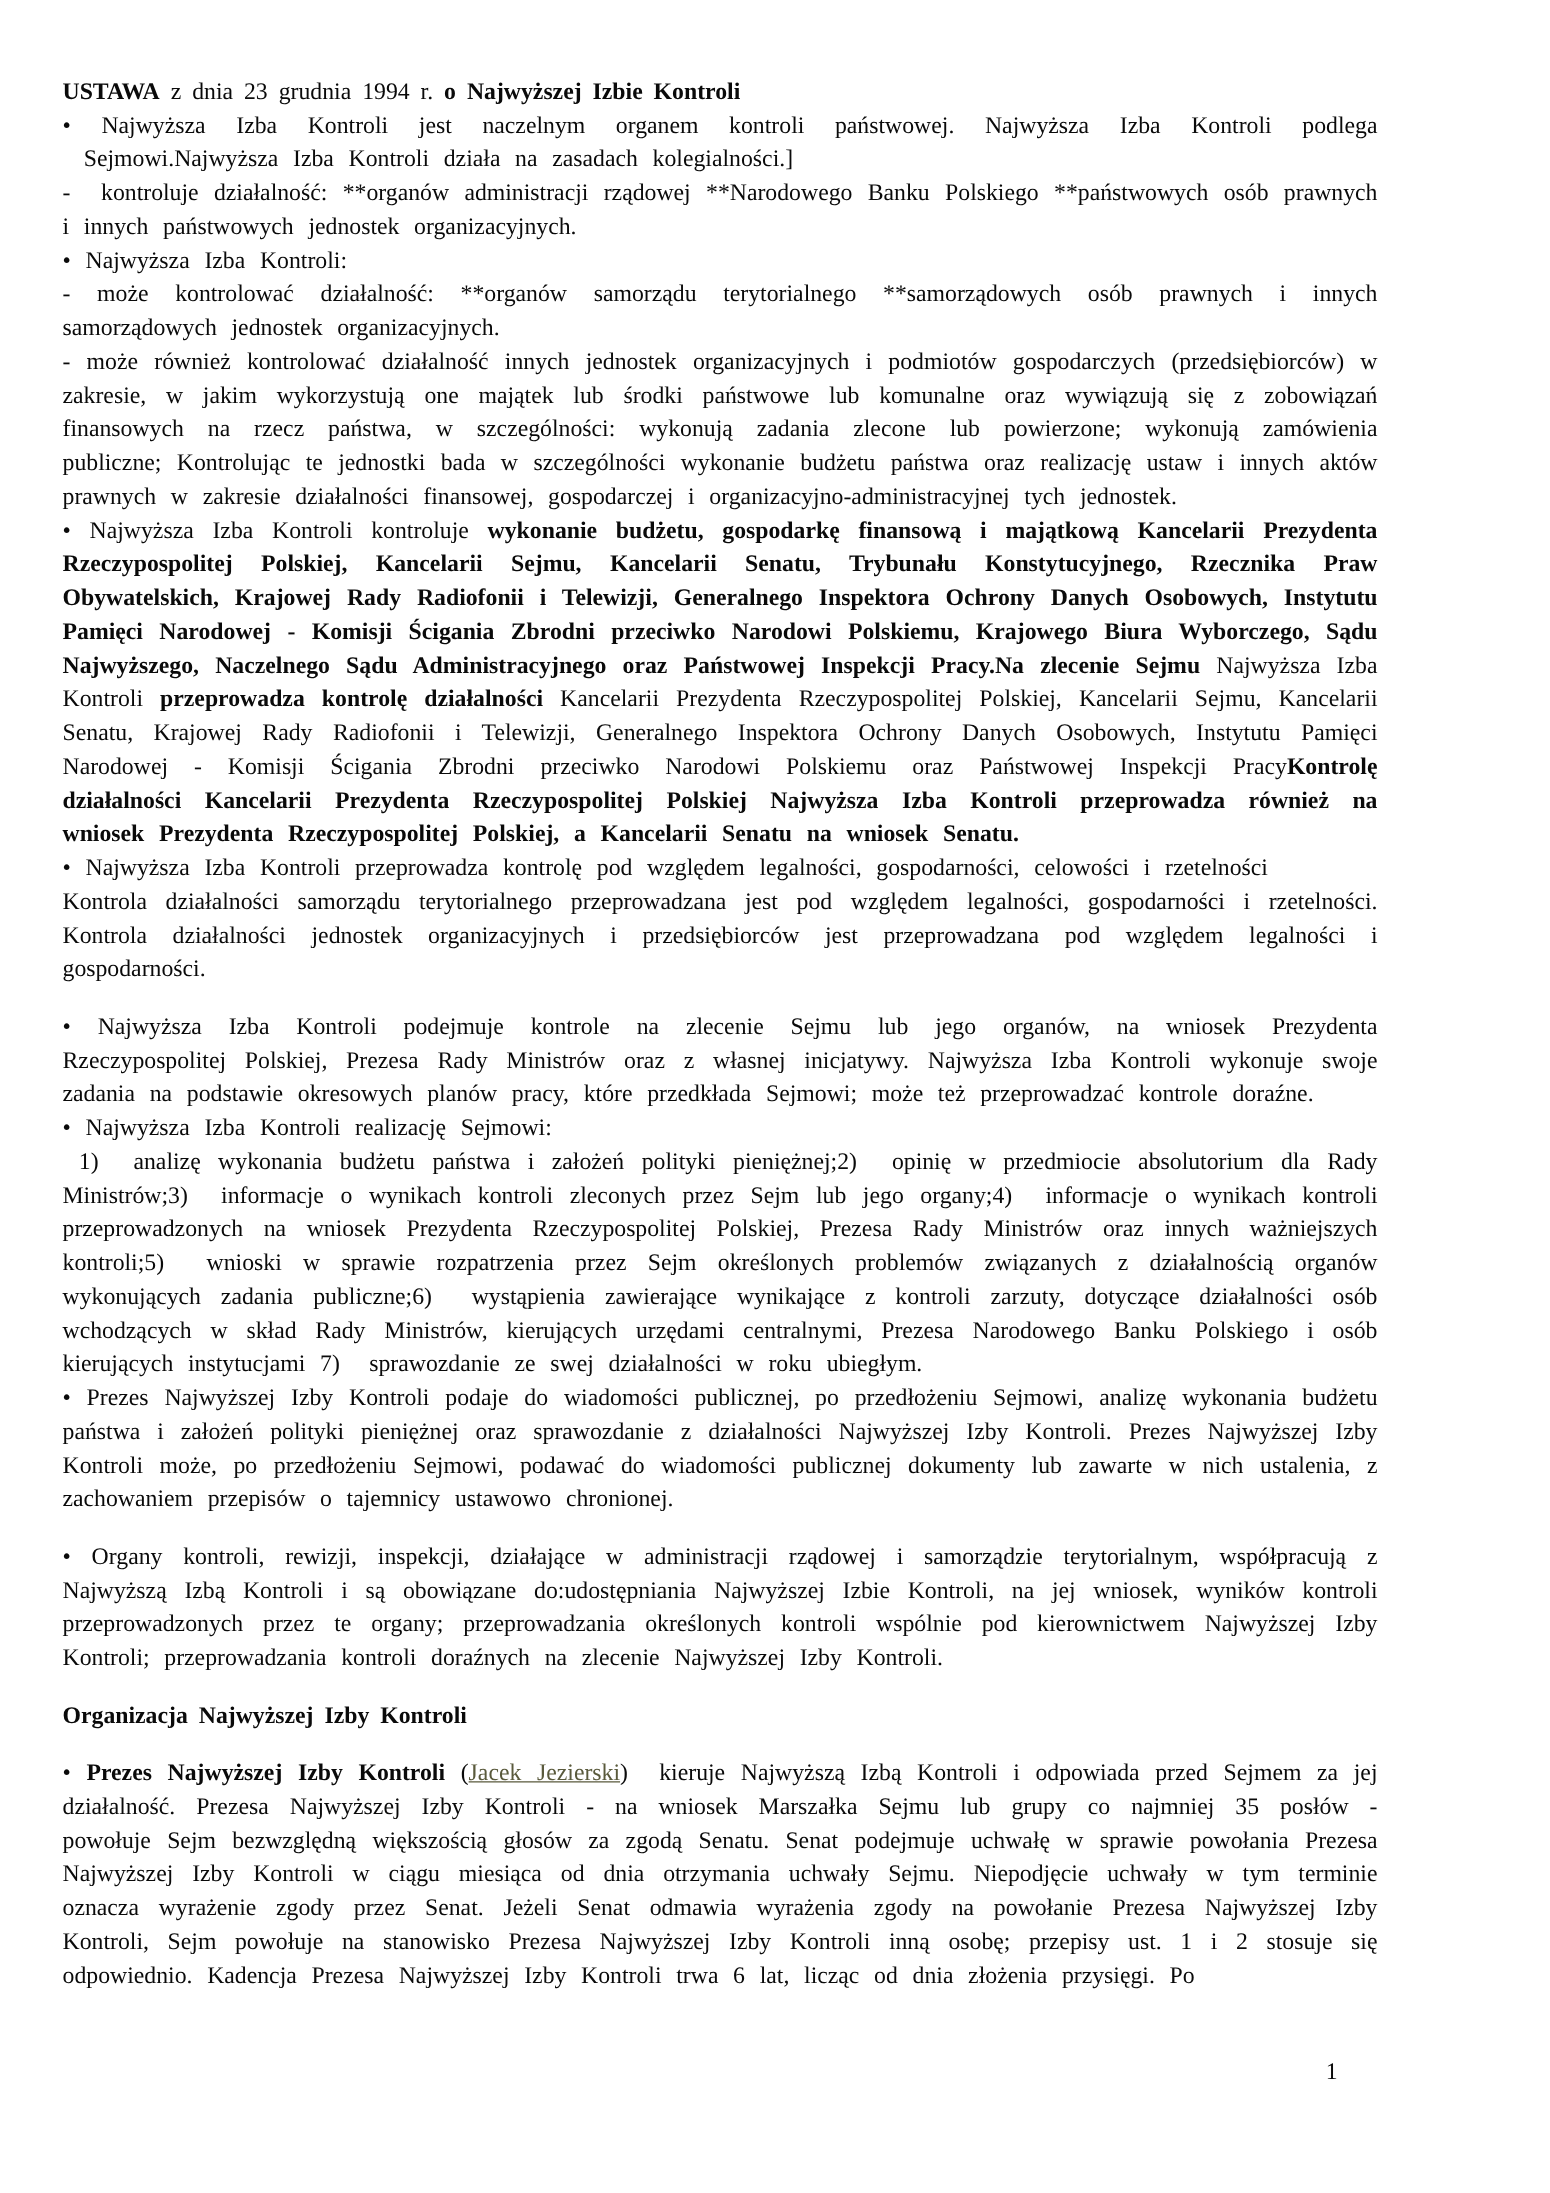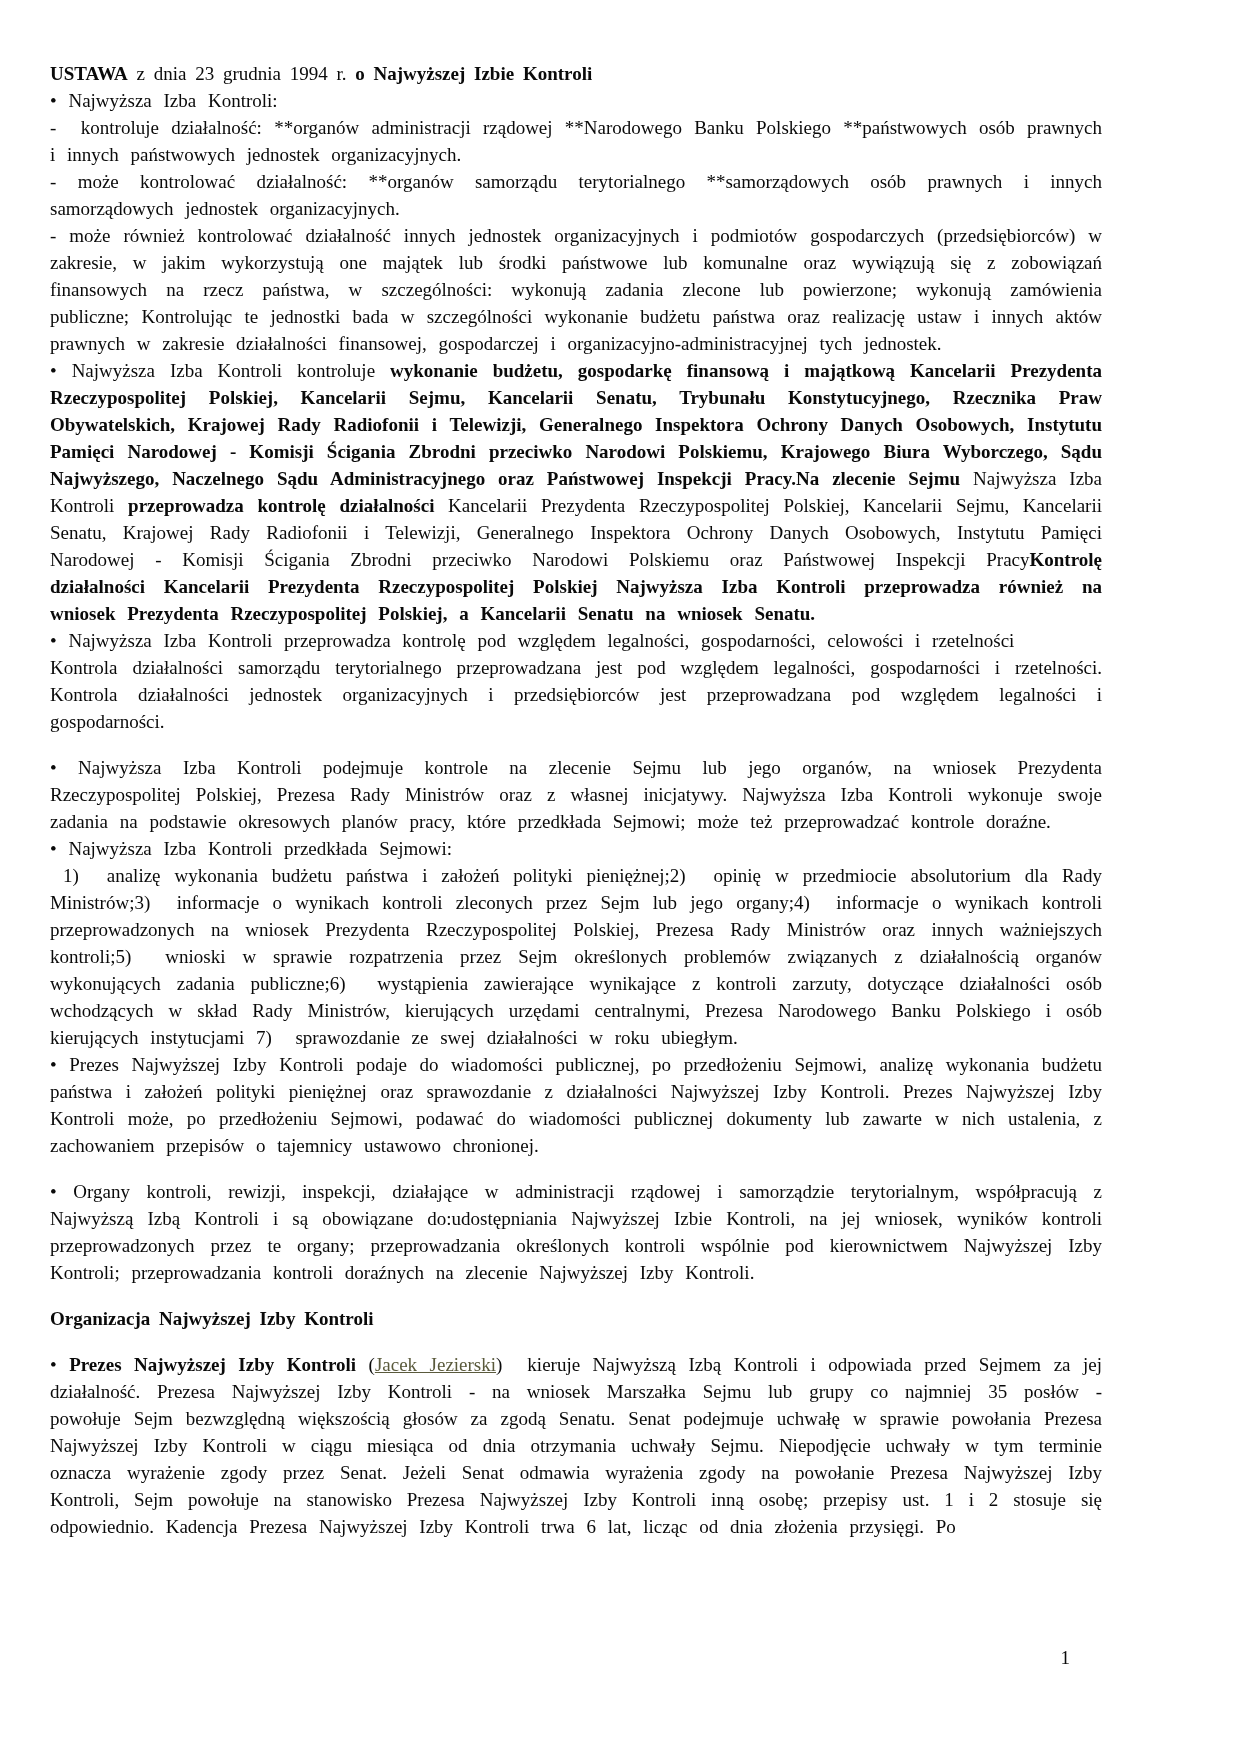--- a/index.html
+++ b/index.html
@@ -41,28 +41,29 @@
     font-size: 19px;
     line-height: 27px;
   }
 </style>
 </head>
 <body>
 
 <div class="page">
   <div class="content">
       <div class="blk title"><span class="b">USTAWA</span><span> z dnia 23 grudnia 1994 r. </span><span class="b">o Najwyższej Izbie Kontroli</span></div>
+      <div class="blk bullet hang"><span class="bullet-glyph">•&nbsp;</span><span>Najwyższa Izba Kontroli jest naczelnym organem kontroli państwowej. Najwyższa Izba Kontroli podlega Sejmowi.Najwyższa Izba Kontroli działa na zasadach kolegialności.]</span></div>
+      <div class="blk dash"><span>-&nbsp;&nbsp;kontroluje działalność: **organów administracji rządowej **Narodowego Banku Polskiego **państwowych osób prawnych i innych państwowych jednostek organizacyjnych.</span></div>
       <div class="blk bullet"><span class="bullet-glyph">•&nbsp;</span><span>Najwyższa Izba Kontroli:</span></div>
-      <div class="blk dash"><span>-&nbsp;&nbsp;kontroluje działalność: **organów administracji rządowej **Narodowego Banku Polskiego **państwowych osób prawnych i innych państwowych jednostek organizacyjnych.</span></div>
       <div class="blk dash"><span>- może kontrolować działalność: **organów samorządu terytorialnego **samorządowych osób prawnych i innych samorządowych jednostek organizacyjnych.</span></div>
       <div class="blk dash"><span>- może również kontrolować działalność innych jednostek organizacyjnych i podmiotów gospodarczych (przedsiębiorców) w zakresie, w jakim wykorzystują one majątek lub środki państwowe lub komunalne oraz wywiązują się z zobowiązań finansowych na rzecz państwa, w szczególności: wykonują zadania zlecone lub powierzone; wykonują zamówienia publiczne; Kontrolując te jednostki bada w szczególności wykonanie budżetu państwa oraz realizację ustaw i innych aktów prawnych w zakresie działalności finansowej, gospodarczej i organizacyjno-administracyjnej tych jednostek.</span></div>
       <div class="blk bullet"><span class="bullet-glyph">•&nbsp;</span><span>Najwyższa Izba Kontroli kontroluje </span><span class="b">wykonanie budżetu, gospodarkę finansową i majątkową Kancelarii Prezydenta Rzeczypospolitej Polskiej, Kancelarii Sejmu, Kancelarii Senatu, Trybunału Konstytucyjnego, Rzecznika Praw Obywatelskich, Krajowej Rady Radiofonii i Telewizji, Generalnego Inspektora Ochrony Danych Osobowych, Instytutu Pamięci Narodowej - Komisji Ścigania Zbrodni przeciwko Narodowi Polskiemu, Krajowego Biura Wyborczego, Sądu Najwyższego, Naczelnego Sądu Administracyjnego oraz Państwowej Inspekcji Pracy.Na zlecenie Sejmu </span><span>Najwyższa Izba Kontroli </span><span class="b">przeprowadza kontrolę działalności </span><span>Kancelarii Prezydenta Rzeczypospolitej Polskiej, Kancelarii Sejmu, Kancelarii Senatu, Krajowej Rady Radiofonii i Telewizji, Generalnego Inspektora Ochrony Danych Osobowych, Instytutu Pamięci Narodowej - Komisji Ścigania Zbrodni przeciwko Narodowi Polskiemu oraz Państwowej Inspekcji Pracy</span><span class="b">Kontrolę działalności Kancelarii Prezydenta Rzeczypospolitej Polskiej Najwyższa Izba Kontroli przeprowadza również na wniosek Prezydenta Rzeczypospolitej Polskiej, a Kancelarii Senatu na wniosek Senatu.</span></div>
       <div class="blk bullet"><span class="bullet-glyph">•&nbsp;</span><span>Najwyższa Izba Kontroli przeprowadza kontrolę pod względem legalności, gospodarności, celowości i rzetelności</span><br><span>Kontrola działalności samorządu terytorialnego przeprowadzana jest pod względem legalności, gospodarności i rzetelności. Kontrola działalności jednostek organizacyjnych i przedsiębiorców jest przeprowadzana pod względem legalności i gospodarności.</span></div>
       <div class="blk bullet gap"><span class="bullet-glyph">•&nbsp;</span><span>Najwyższa Izba Kontroli podejmuje kontrole na zlecenie Sejmu lub jego organów, na wniosek Prezydenta Rzeczypospolitej Polskiej, Prezesa Rady Ministrów oraz z własnej inicjatywy. Najwyższa Izba Kontroli wykonuje swoje zadania na podstawie okresowych planów pracy, które przedkłada Sejmowi; może też przeprowadzać kontrole doraźne.</span></div>
-      <div class="blk bullet"><span class="bullet-glyph">•&nbsp;</span><span>Najwyższa Izba Kontroli przedkłada Sejmowi:</span></div>
+      <div class="blk bullet"><span class="bullet-glyph">•&nbsp;</span><span>Najwyższa Izba Kontroli realizację Sejmowi:</span></div>
       <div class="blk numbered"><span>1)&nbsp; analizę wykonania budżetu państwa i założeń polityki pieniężnej;2)&nbsp; opinię w przedmiocie absolutorium dla Rady Ministrów;3)&nbsp; informacje o wynikach kontroli zleconych przez Sejm lub jego organy;4)&nbsp; informacje o wynikach kontroli przeprowadzonych na wniosek Prezydenta Rzeczypospolitej Polskiej, Prezesa Rady Ministrów oraz innych ważniejszych kontroli;5)&nbsp; wnioski w sprawie rozpatrzenia przez Sejm określonych problemów związanych z działalnością organów wykonujących zadania publiczne;6)&nbsp; wystąpienia zawierające wynikające z kontroli zarzuty, dotyczące działalności osób wchodzących w skład Rady Ministrów, kierujących urzędami centralnymi, Prezesa Narodowego Banku Polskiego i osób kierujących instytucjami 7)&nbsp; sprawozdanie ze swej działalności w roku ubiegłym.</span></div>
       <div class="blk bullet"><span class="bullet-glyph">•&nbsp;</span><span>Prezes Najwyższej Izby Kontroli podaje do wiadomości publicznej, po przedłożeniu Sejmowi, analizę wykonania budżetu państwa i założeń polityki pieniężnej oraz sprawozdanie z działalności Najwyższej Izby Kontroli. Prezes Najwyższej Izby Kontroli może, po przedłożeniu Sejmowi, podawać do wiadomości publicznej dokumenty lub zawarte w nich ustalenia, z zachowaniem przepisów o tajemnicy ustawowo chronionej.</span></div>
       <div class="blk bullet gap"><span class="bullet-glyph">•&nbsp;</span><span>Organy kontroli, rewizji, inspekcji, działające w administracji rządowej i samorządzie terytorialnym, współpracują z Najwyższą Izbą Kontroli i są obowiązane do:udostępniania Najwyższej Izbie Kontroli, na jej wniosek, wyników kontroli przeprowadzonych przez te organy; przeprowadzania określonych kontroli wspólnie pod kierownictwem Najwyższej Izby Kontroli; przeprowadzania kontroli doraźnych na zlecenie Najwyższej Izby Kontroli.</span></div>
       <div class="blk heading gap"><span class="b">Organizacja Najwyższej Izby Kontroli</span></div>
       <div class="blk bullet gap"><span class="bullet-glyph">•&nbsp;</span><span class="b">Prezes Najwyższej Izby Kontroli </span><span>(</span><span class="link">Jacek Jezierski</span><span>)&nbsp; kieruje Najwyższą Izbą Kontroli i odpowiada przed Sejmem za jej działalność. Prezesa Najwyższej Izby Kontroli - na wniosek Marszałka Sejmu lub grupy co najmniej 35 posłów - powołuje Sejm bezwzględną większością głosów za zgodą Senatu. Senat podejmuje uchwałę w sprawie powołania Prezesa Najwyższej Izby Kontroli w ciągu miesiąca od dnia otrzymania uchwały Sejmu. Niepodjęcie uchwały w tym terminie oznacza wyrażenie zgody przez Senat. Jeżeli Senat odmawia wyrażenia zgody na powołanie Prezesa Najwyższej Izby Kontroli, Sejm powołuje na stanowisko Prezesa Najwyższej Izby Kontroli inną osobę; przepisy ust. 1 i 2 stosuje się odpowiednio. Kadencja Prezesa Najwyższej Izby Kontroli trwa 6 lat, licząc od dnia złożenia przysięgi. Po</span></div>
     </div>
   <div class="page-number">1</div>
 </div>
 
 </body></html>

